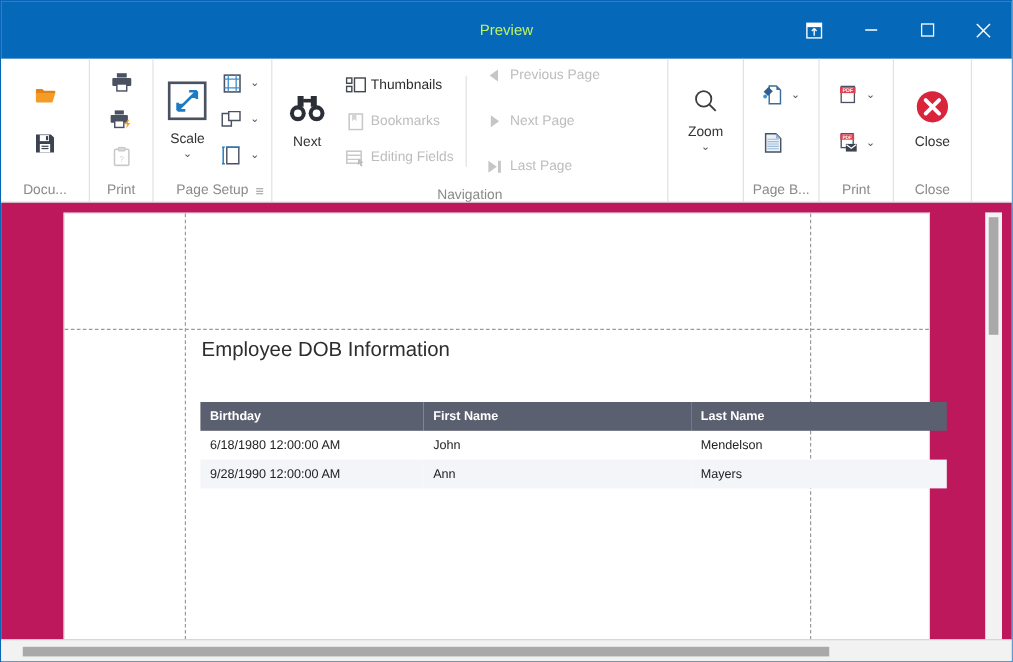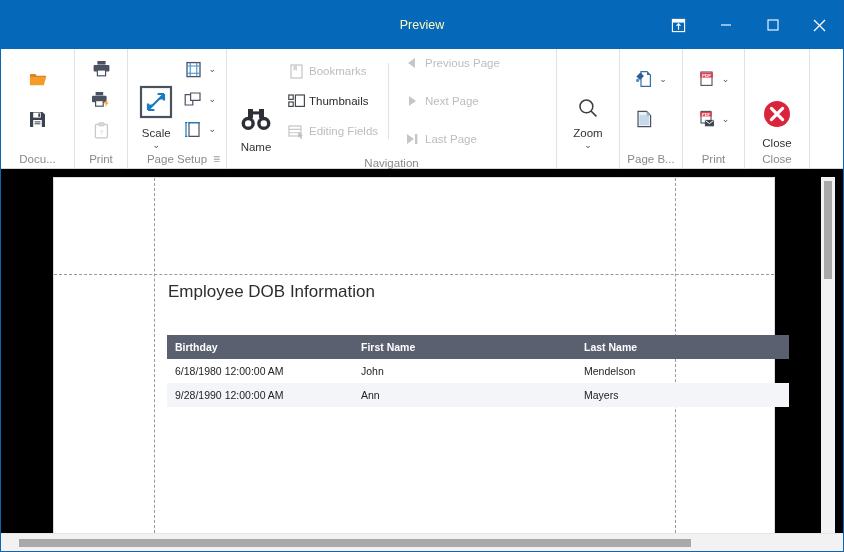--- a/index.html
+++ b/index.html
@@ -20,21 +20,21 @@
   
   .titlebar {
     height: 48px; min-height: 48px;
     background: #0668b8;
     display: flex; align-items: center;
     position: relative;
   }
   .titlebar-title {
     position: absolute; left: 0; right: 0; top: 0; bottom: 0;
     display: flex; align-items: center; justify-content: center;
-    color: #fef9c3; font-size: 12.5px;
+    color: #bef264; font-size: 12.5px;
     pointer-events: none;
   }
   .titlebar-buttons {
     margin-left: auto; display: flex; height: 48px; z-index: 2;
   }
   .tb-btn {
     width: 47px; height: 48px;
     display: flex; align-items: center; justify-content: center;
     color: #fff;
   }
@@ -66,21 +66,21 @@
     position: relative;
   }
   .rgroup-label .dlg {
     position: absolute; right: 6px; top: 1px;
     font-size: 12px; color: #9a9a9a; line-height: 18px;
   }
 
   
   .bigbtn {
     display: flex; flex-direction: column; align-items: center;
-    justify-content: flex-end;
+    justify-content: center;
     width: 54px; height: 100%;
     cursor: default;
   }
   .bigbtn .lbl { font-size: 11.5px; color: #333; margin-top: 4px; }
   .bigbtn .lbl.dim { color: #b5b5b5; }
   .bigbtn .caret { font-size: 9px; color: #555; line-height: 8px; margin-top: 2px;}
 
   
   .vstack {
     display: flex; flex-direction: column;
@@ -98,21 +98,21 @@
   .sbtn .cv { font-size: 9px; color: #555; margin-left: 2px; }
 
   .subsep {
     width: 1px; background: #e2e2e2;
     height: 76px; align-self: center; margin: 0 6px;
   }
 
   
   .docarea {
     flex: 1;
-    background: #000000;
+    background: #be185d;
     position: relative;
     overflow: hidden;
     padding: 8px 8px 0 8px;
     display: flex;
   }
   .pagewrap {
     flex: 1; position: relative; overflow: hidden;
     display: flex; justify-content: center;
   }
   .page {
@@ -351,42 +351,42 @@
           <span>
             <svg width="32" height="26" viewBox="0 0 32 26">
               <path d="M8 2 h5 v9 h-5 Z M19 2 h5 v9 h-5 Z" fill="#2b2f38"></path>
               <rect x="12.6" y="4.4" width="6.8" height="3" fill="#2b2f38"></rect>
               <circle cx="8.2" cy="16.4" r="6.6" fill="#2b2f38"></circle>
               <circle cx="23.8" cy="16.4" r="6.6" fill="#2b2f38"></circle>
               <circle cx="8.2" cy="16.4" r="3.2" fill="#fff"></circle>
               <circle cx="23.8" cy="16.4" r="3.2" fill="#fff"></circle>
             </svg>
           </span>
-          <span class="lbl">Name</span>
+          <span class="lbl">Next</span>
         </div>
 
         <div class="vstack" style="gap:2px;margin-left:4px">
-          <div class="sbtn disabled">
-            <span class="ic">
-              <svg width="15" height="15" viewBox="0 0 15 15">
-                <rect x="2" y="1" width="11" height="13" fill="none" stroke="#c9c9c9" stroke-width="1.3"></rect>
-                <path d="M4.4 1 h3.6 v6 l-1.8-1.6 L4.4 7 Z" fill="#d4d4d4"></path>
-              </svg>
-            </span>
-            <span>Bookmarks</span>
-          </div>
           <div class="sbtn">
             <span class="ic">
               <svg width="17" height="15" viewBox="0 0 17 15">
                 <rect x="0.8" y="1" width="4.4" height="4.4" fill="none" stroke="#44484f" stroke-width="1.2"></rect>
                 <rect x="0.8" y="8" width="4.4" height="4.4" fill="none" stroke="#44484f" stroke-width="1.2"></rect>
                 <rect x="7.4" y="1" width="9" height="11.4" fill="none" stroke="#44484f" stroke-width="1.2"></rect>
               </svg>
             </span>
             <span>Thumbnails</span>
+          </div>
+          <div class="sbtn disabled">
+            <span class="ic">
+              <svg width="15" height="15" viewBox="0 0 15 15">
+                <rect x="2" y="1" width="11" height="13" fill="none" stroke="#c9c9c9" stroke-width="1.3"></rect>
+                <path d="M4.4 1 h3.6 v6 l-1.8-1.6 L4.4 7 Z" fill="#d4d4d4"></path>
+              </svg>
+            </span>
+            <span>Bookmarks</span>
           </div>
           <div class="sbtn disabled">
             <span class="ic">
               <svg width="17" height="15" viewBox="0 0 17 15">
                 <rect x="1" y="2" width="12" height="10" fill="none" stroke="#c9c9c9" stroke-width="1.3"></rect>
                 <path d="M1 5.4 H13 M1 8.8 H13" stroke="#c9c9c9" stroke-width="1.1"></path>
                 <path d="M10.4 8 l4.6 3.4 -2 .4 1.2 2.4 -1.4 .7 -1.2-2.4 -1.4 1.3 Z" fill="#bdbdbd"></path>
               </svg>
             </span>
             <span>Editing Fields</span>

